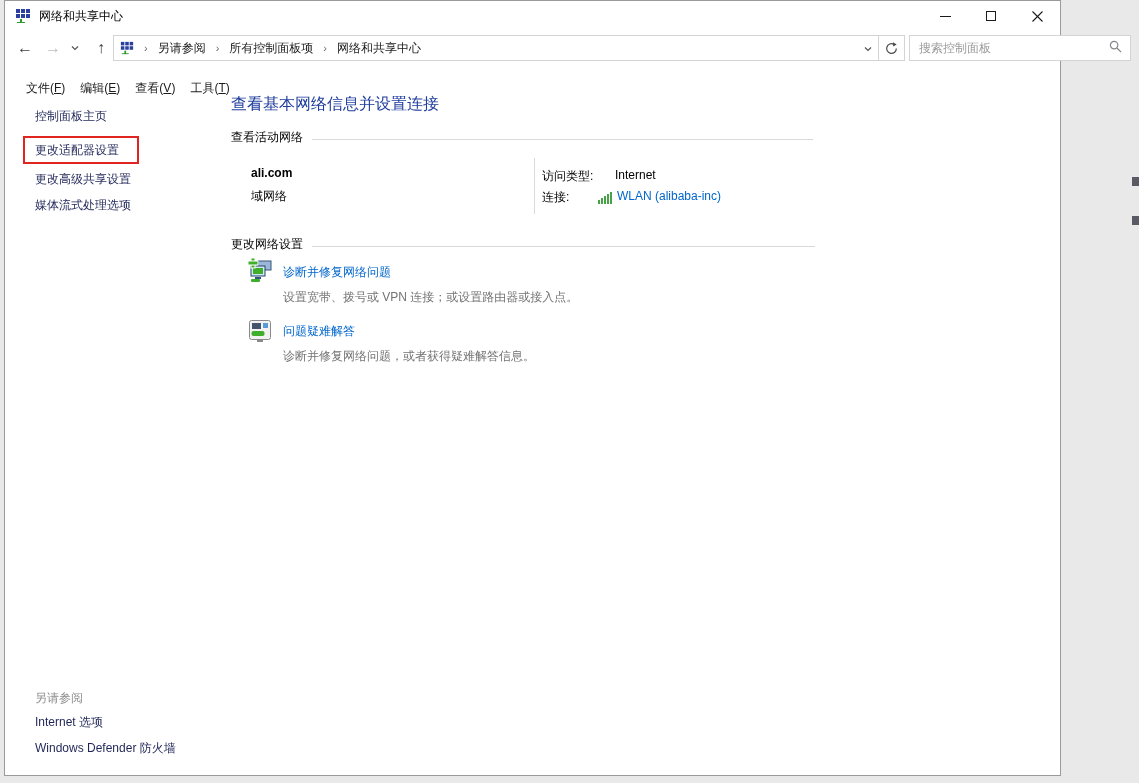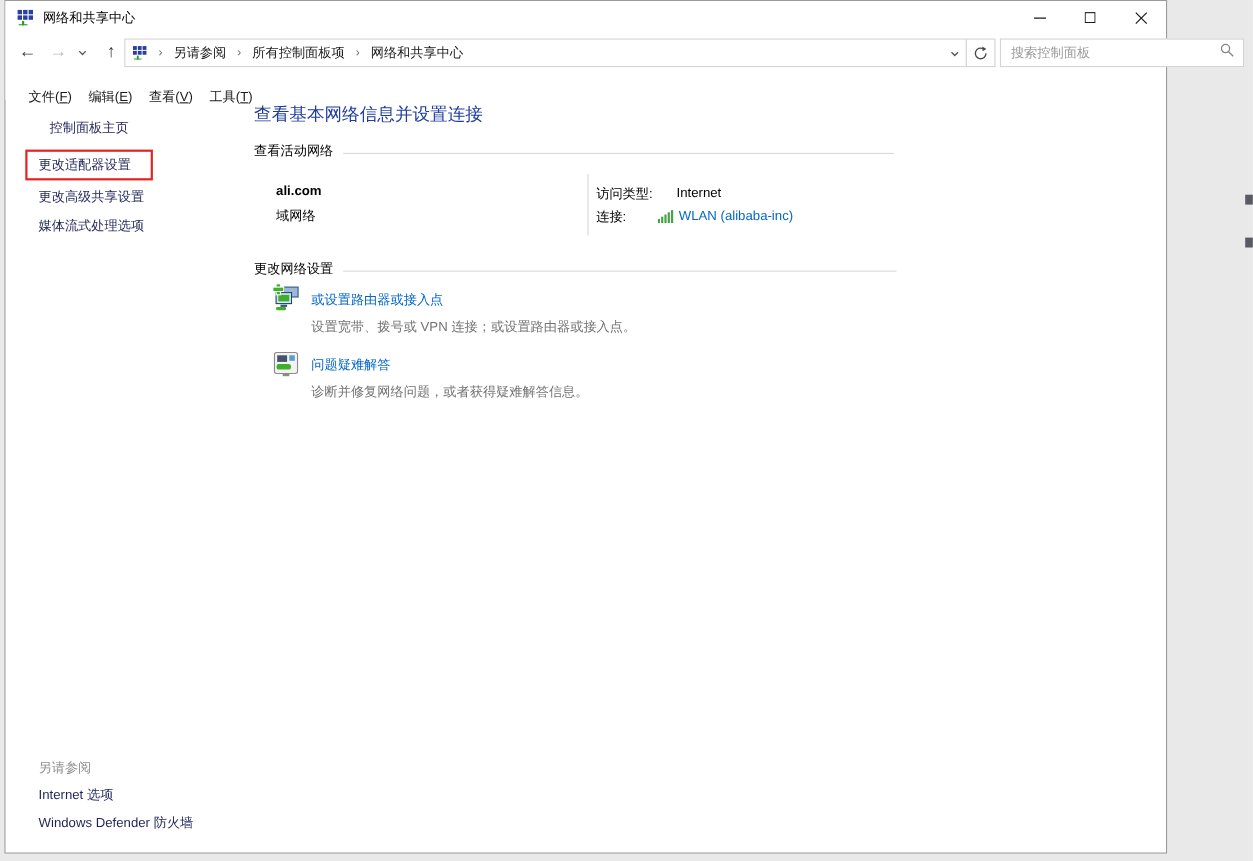--- a/index.html
+++ b/index.html
@@ -50,21 +50,21 @@
     font-family:"Liberation Sans","DejaVu Sans",sans-serif;color:#4d7c0f;background:transparent;
   }
   .searchbox input::placeholder{color:#9a9a9a;opacity:1;}
   .search-icon{margin-right:8px;flex:0 0 auto;}
   
   .menubar{position:absolute;top:64px;left:0;right:0;height:26px;display:flex;align-items:center;padding-left:21px;gap:15px;background:#fff;font-size:12px;color:#1a1a1a;}
   .menu-item{white-space:nowrap;margin-top:20px;}
   .menu-key{text-decoration:underline;}
   
   .side-link{position:absolute;font-size:12px;color:#1f2657;white-space:nowrap;cursor:pointer;}
-  .side-home{left:40px;top:107px;}
+  .side-home{left:30px;top:107px;}
   .adapter-box{
     position:absolute;left:18px;top:135px;width:116px;height:28px;
     border:2px solid #e0241f;box-sizing:border-box;
     display:flex;align-items:center;padding-left:10px;
   }
   .adapter-box .side-link-inline{font-size:12px;color:#1f2657;white-space:nowrap;cursor:pointer;}
   .side-advanced{left:30px;top:170px;text-align:right;}
   .side-media{left:30px;top:196px;}
   .see-also-hdr{position:absolute;left:30px;top:689px;font-size:12px;color:#8f8f8f;white-space:nowrap;}
   .side-internet{left:30px;top:713px;}
@@ -247,21 +247,21 @@
     <svg width="28" height="28" viewBox="0 0 28 28">
       <rect x="13" y="4" width="13" height="9" fill="#9db7d9" stroke="#34567c" stroke-width="1"></rect>
       <rect x="6" y="9" width="14" height="10" fill="#d6e6f5" stroke="#1c4668" stroke-width="1"></rect>
       <rect x="8" y="11" width="10" height="6" fill="#3fae2a"></rect>
       <rect x="10" y="20" width="6" height="2" fill="#34567c"></rect>
       <rect x="6" y="22" width="9" height="3" fill="#3fae2a" rx="1"></rect>
       <rect x="6" y="1" width="4" height="10" fill="#3fae2a" stroke="#fff" stroke-width="1"></rect>
       <rect x="3" y="4" width="10" height="4" fill="#3fae2a" stroke="#fff" stroke-width="1"></rect>
     </svg>
   </span>
-  <span class="task-title t1-title">或设置路由器或接入点</span>
+  <span class="task-title t1-title">诊断并修复网络问题</span>
   <span class="task-desc t1-desc">设置宽带、拨号或 VPN 连接；或设置路由器或接入点。</span>
 
   <span class="task-icon-2">
     <svg width="24" height="24" viewBox="0 0 24 24">
       <rect x="1.5" y="1.5" width="21" height="19" fill="#f2f2f2" stroke="#8a8a8a" stroke-width="1" rx="2"></rect>
       <rect x="4" y="4" width="9" height="6" fill="#44546a"></rect>
       <rect x="15" y="4" width="5" height="5" fill="#5b9bd5"></rect>
       <rect x="3.5" y="12" width="13" height="5" fill="#3fae2a" rx="2"></rect>
       <rect x="9" y="21" width="6" height="2" fill="#8a8a8a"></rect>
     </svg>

